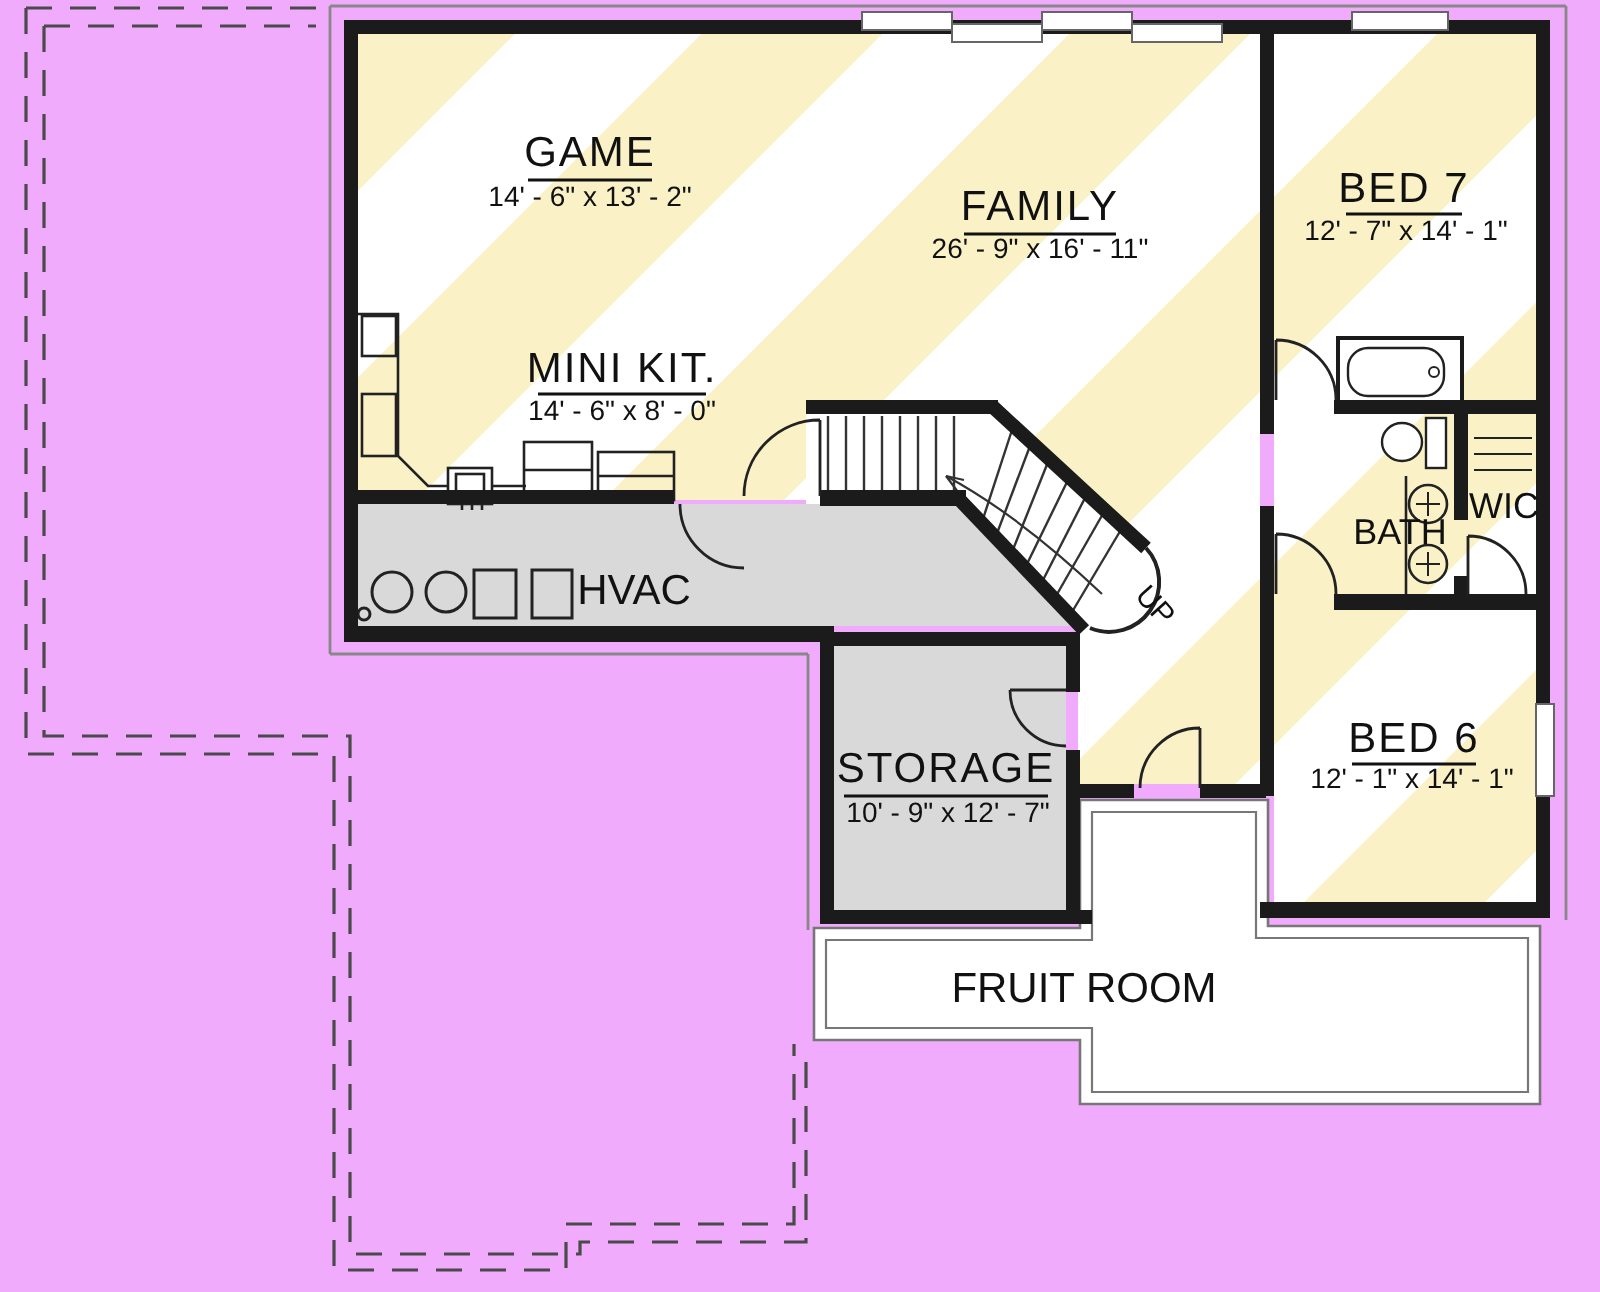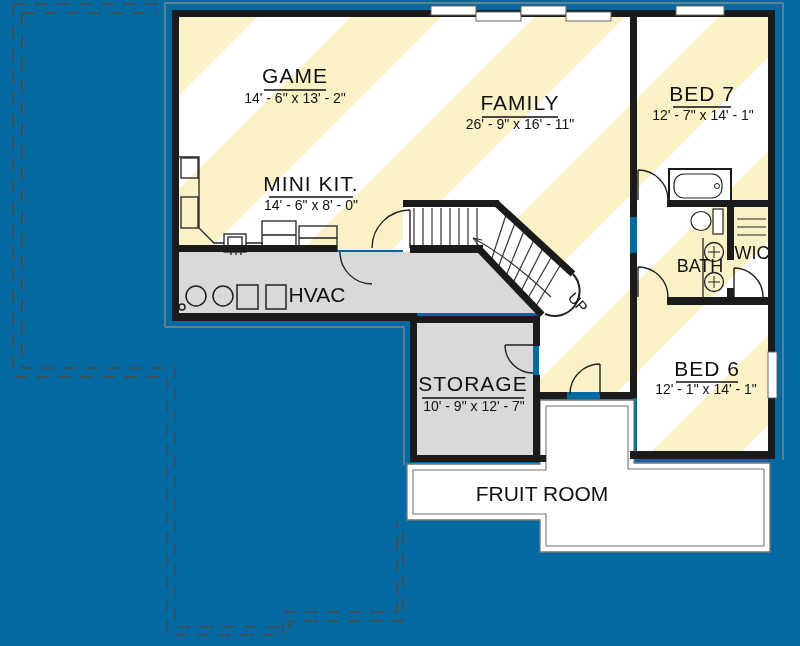--- a/index.html
+++ b/index.html
@@ -1,16 +1,16 @@
 <!DOCTYPE html>
 <html><head>
 <meta charset="utf-8">
 <style>
   html,body{margin:0;padding:0;background:#ffffff;}
-  .canvas{position:relative;width:800px;height:646px;background:#0369a1;overflow:hidden;
+  .canvas{position:relative;width:800px;height:646px;background:#f0abfc;overflow:hidden;
           font-family:"Liberation Sans", sans-serif;}
   svg{display:block;}
   text{fill:#111;font-family:"Liberation Sans", sans-serif;}
   .room-name{font-size:21px;letter-spacing:1px;}
   .room-dims{font-size:14px;}
   .small-label{font-size:18px;}
   .big-label{font-size:21px;}
   .up-label{font-size:15px;}
 </style>
 </head>

